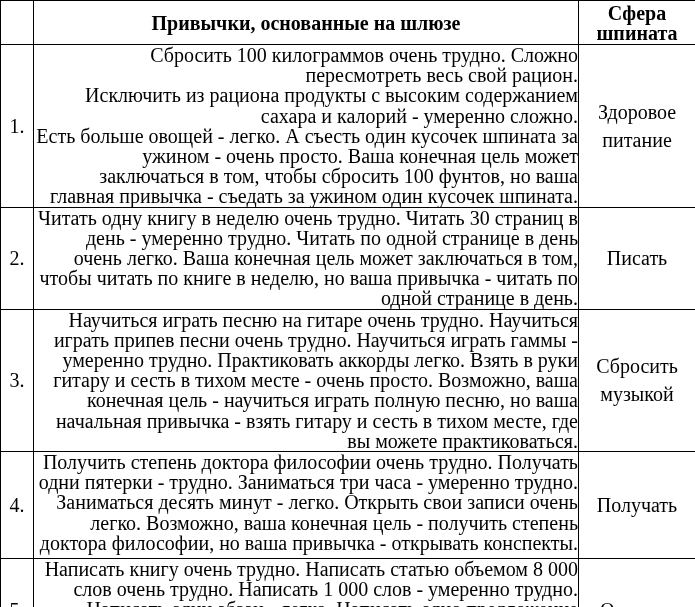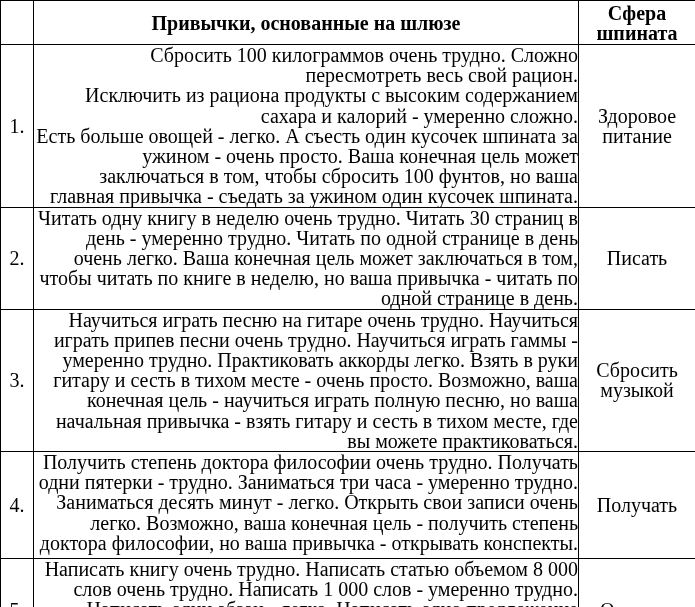--- a/index.html
+++ b/index.html
@@ -53,21 +53,21 @@
   td.text-cell {
     vertical-align: top;
     text-align: right;
     padding: 2px 7px 2px 5px;
     line-height: 20.2px;
     white-space: pre-wrap;
   }
   td.sphere-cell {
     text-align: center;
     vertical-align: middle;
-    line-height: 20px;
+    line-height: 28px;
     padding: 0 8px;
   }
 </style>
 </head>
 <body>
 
 <table class="habits">
   <colgroup>
     <col class="c-num">
     <col class="c-text">

